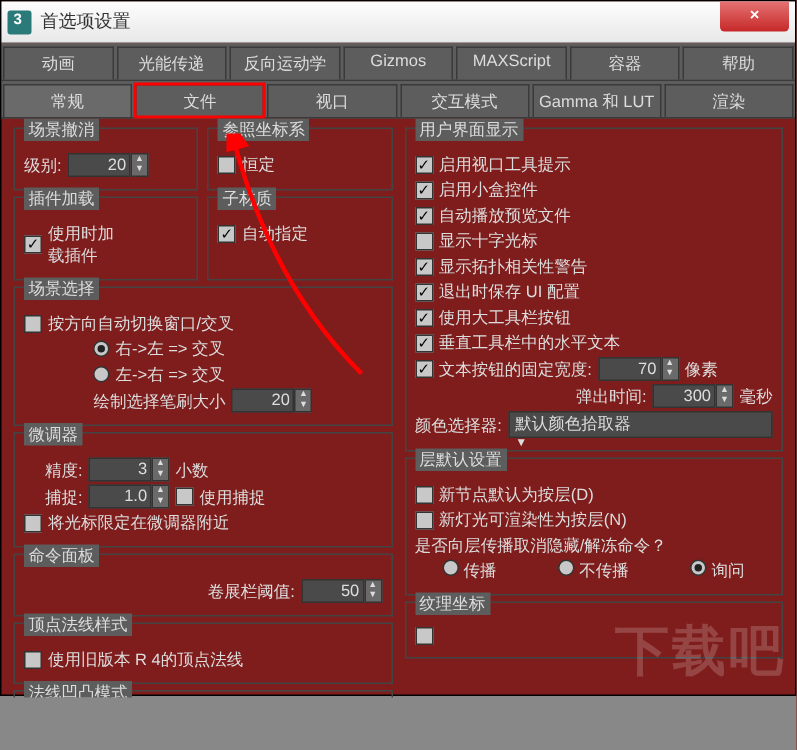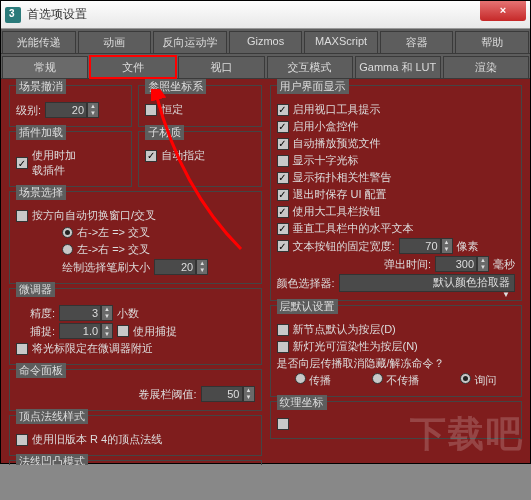--- a/index.html
+++ b/index.html
@@ -26,39 +26,39 @@
 .row.indent { padding-left: 14px; }
 .row.indent2 { padding-left: 46px; }
 .chk { width:12px; height:12px; border:1px solid #333; background:#c8c8c8; display:inline-flex; align-items:center; justify-content:center; font-size:10px; color:#000; }
 .chk.on::after { content:"✓"; }
 .radio { width:11px; height:11px; border:1px solid #333; border-radius:50%; background:#c8c8c8; display:inline-block; position:relative; }
 .radio.on::after { content:""; position:absolute; left:2px; top:2px; width:5px; height:5px; background:#222; border-radius:50%; }
 .spin { display:inline-flex; }
 .spin input { width:42px; height:16px; background:#4a4a4a; border:1px solid #333; color:#ddd; font-size:11px; padding:0 2px;text-align:right; }
 .spin .arr { width:12px; height:16px; background:#6a6a6a; border:1px solid #333; display:flex; flex-direction:column; }
 .spin .arr span { flex:1; font-size:6px; text-align:center; line-height:7px; }
-.drop { height:18px; background:#4a4a4a; border:1px solid #333; display:flex; align-items:flex-end; padding:0 4px;flex-direction:column; }
+.drop { height:18px; background:#4a4a4a; border:1px solid #333; display:flex; align-items:flex-start; padding:0 4px;flex-direction:column; }
 .drop .dval { flex:1; }
 .drop .darr { font-size:8px; }
 .arrow-svg { position:absolute; left:150px; top:10px; pointer-events:none; z-index:5; }
 .watermark { position:absolute; right:6px; bottom:6px; font-size:36px; color:rgba(255,255,255,0.18); font-weight:bold; letter-spacing:2px; pointer-events:none; }
 </style>
 </head>
 <body>
 
 <div class="window">
   <div class="titlebar">
     <div class="ticon"></div>
     <div class="ttxt">首选项设置</div>
     <div class="close">×</div>
   </div>
 
   <div class="tabs">
+    <div class="tab row1">动画</div>
     <div class="tab row1">光能传递</div>
-    <div class="tab row1">动画</div>
     <div class="tab row1">反向运动学</div>
     <div class="tab row1">Gizmos</div>
     <div class="tab row1">MAXScript</div>
     <div class="tab row1">容器</div>
     <div class="tab row1">帮助</div>
   </div>
   <div class="tabs">
     <div class="tab row2 active">常规</div>
     <div class="tab row2 hl">文件</div>
     <div class="tab row2">视口</div>

